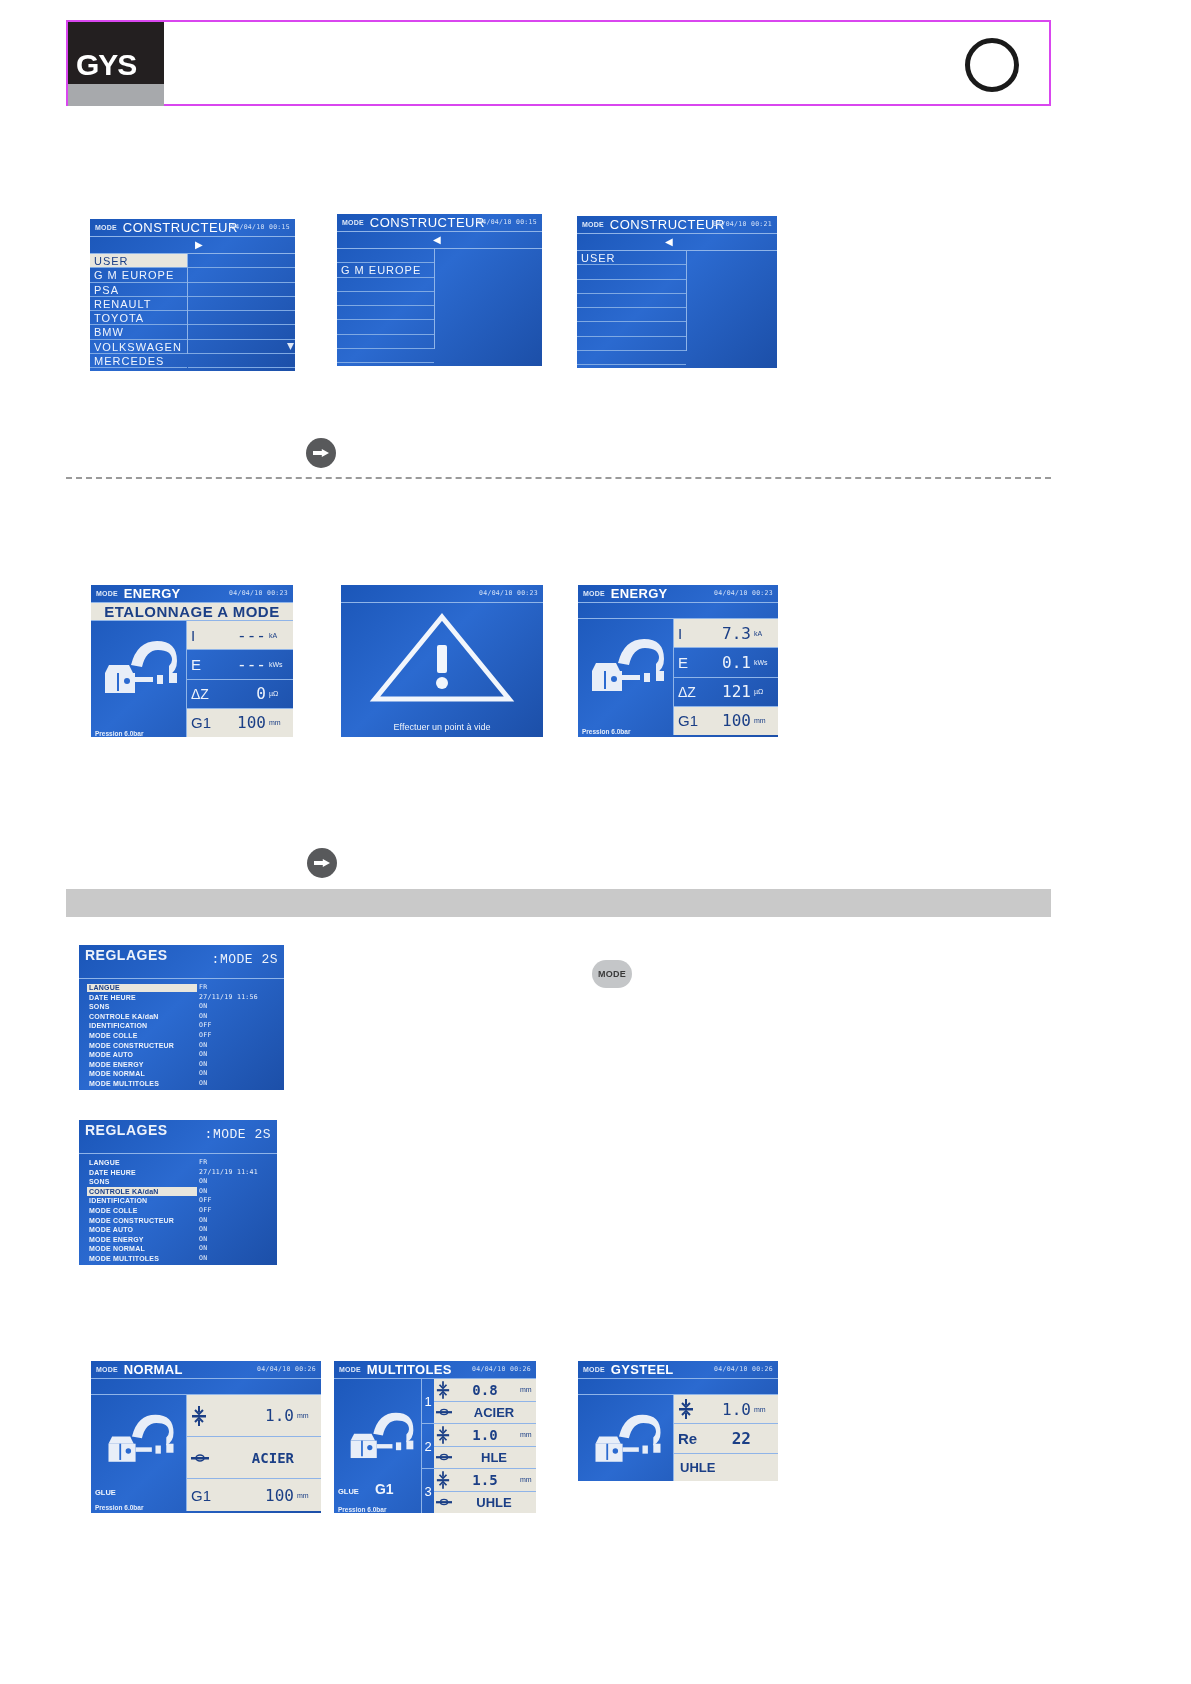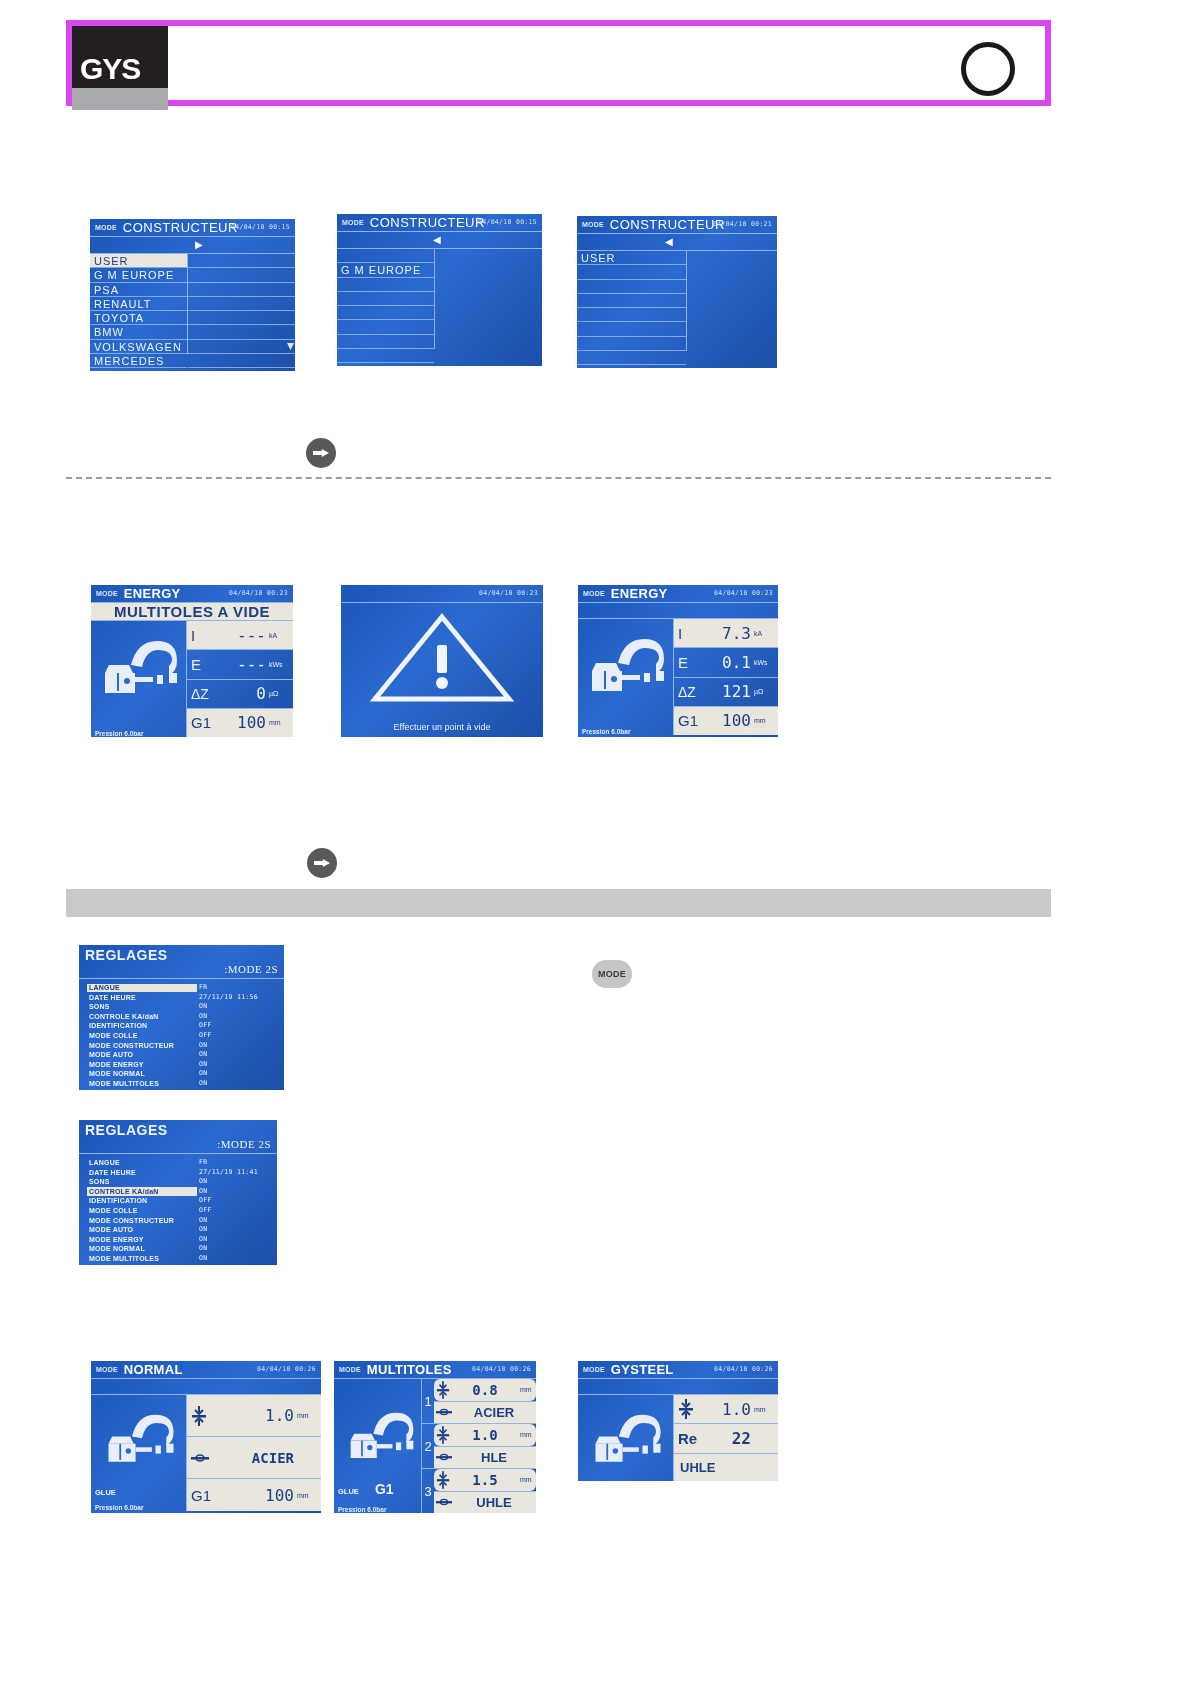--- a/index.html
+++ b/index.html
@@ -8,21 +8,21 @@
     background: #ffffff;
     font-family: "Liberation Sans", sans-serif;
     overflow: hidden;
   }
   .page { position: relative; width: 1191px; height: 1684px; background:#fff; }
 
   
   .header {
     position: absolute; left: 66px; top: 20px;
     width: 985px; height: 86px;
-    border: 6px solid #d946ef; background:#fff;
+    border: 2px solid #d946ef; background:#fff;
   }
   .logo-box {
     position: absolute; left: 0; top: 0;
     width: 96px; height: 84px; background:#231f20;
   }
   .logo-text {
     position: absolute; left: 8px; top: 28px;
     width: 84px; color:#ffffff; font-weight: bold;
     font-size: 30px; letter-spacing: -1px;
     font-family: "Liberation Sans", sans-serif;
@@ -159,23 +159,23 @@
   
   .reg-title {
     height: 34px; position: relative;
     border-bottom: 1px solid #8fb4e8;
   }
   .reg-title-text {
     position:absolute; left: 6px; top: 2px;
     font-size: 14px; font-weight: bold; letter-spacing: .5px;
   }
   .reg-title-right {
-    position:absolute; right: 6px; top: 18px;
-    font-size: 11px; letter-spacing:.5px;
-    font-family:Liberation Serif, serif;
+    position:absolute; right: 6px; top: 7px;
+    font-size: 13px; letter-spacing:.5px;
+    font-family:Liberation Mono, monospace;
   }
   .reg-rows { padding-top: 4px; }
   .reg-row {
     position: relative; height: 9.6px; line-height: 9.6px;
   }
   .reg-row .rl {
     position:absolute; left: 10px; font-size: 7px; font-weight: bold;
     letter-spacing: .2px;
   }
   .reg-row .rv {
@@ -195,21 +195,21 @@
     border-bottom: 1px solid #8fb4e8;
   }
   .multi-idx {
     width: 12px; display:flex; align-items:center; justify-content:center;
     font-size: 13px; color:#ffffff;
   }
   .multi-cell { flex:1; display:flex; flex-direction:column; }
   .mc-top, .mc-bot {
     flex:1; display:flex; align-items:center; padding-left:2px;
   }
-  .mc-top { background:#e8e6dd; color:#1b3f86;border-radius:6px; }
+  .mc-top { background:#e8e6dd; color:#1b3f86; }
   .mc-bot { background:#e8e6dd; color:#1b3f86; border-top:1px solid #8fb4e8; }
   .mc-val { flex:1; text-align:center; font-size:14px; font-weight:bold;
             font-family:"DejaVu Sans Mono", monospace; }
   .mc-unit { font-size:7px; width:16px; }
   .mc-mat { flex:1; text-align:center; font-size:13px; font-weight:bold; }
 
   
   .hand-icon {
     position: absolute; width: 30px; height: 30px;
     border-radius: 50%; background:#58595b;
@@ -333,21 +333,21 @@
   <div class="hand-icon" style="left:306px; top:438px;"></div>
 
   <div class="dashed-rule" style="top:477px;"></div>
 
   <div class="lcd" style="left:91px; top:585px; width:202px; height:152px;">
     <div class="lcd-title">
       <span class="lcd-mode-tag">MODE</span>
       <span class="lcd-mode-name">ENERGY</span>
       <span class="lcd-stamp">04/04/10 00:23</span>
     </div>
-    <div class="banner">MULTITOLES A VIDE</div>
+    <div class="banner">ETALONNAGE A MODE</div>
     <div class="mode-body" style="height:116px;">
       <div class="pliers-pane">
         <svg class="pliers-svg" width="80" height="62" viewBox="0 0 80 62">
           <g fill="#e8eef8">
             <path d="M4 34 h30 v20 h-30 z"></path>
             <path d="M8 26 h20 l4 8 h-28 z"></path>
             <path d="M34 38 h18 v5 h-18 z"></path>
             <path d="M56 36 h6 v9 h-6 z"></path>
             <path d="M30 26 q6 -24 26 -24 q20 0 20 20 q0 10 -8 14 l0 -9 q3 -3 3 -6 q0 -10 -14 -10 q-12 0 -16 17 z"></path>
             <path d="M68 34 h8 v10 h-8 z"></path>

